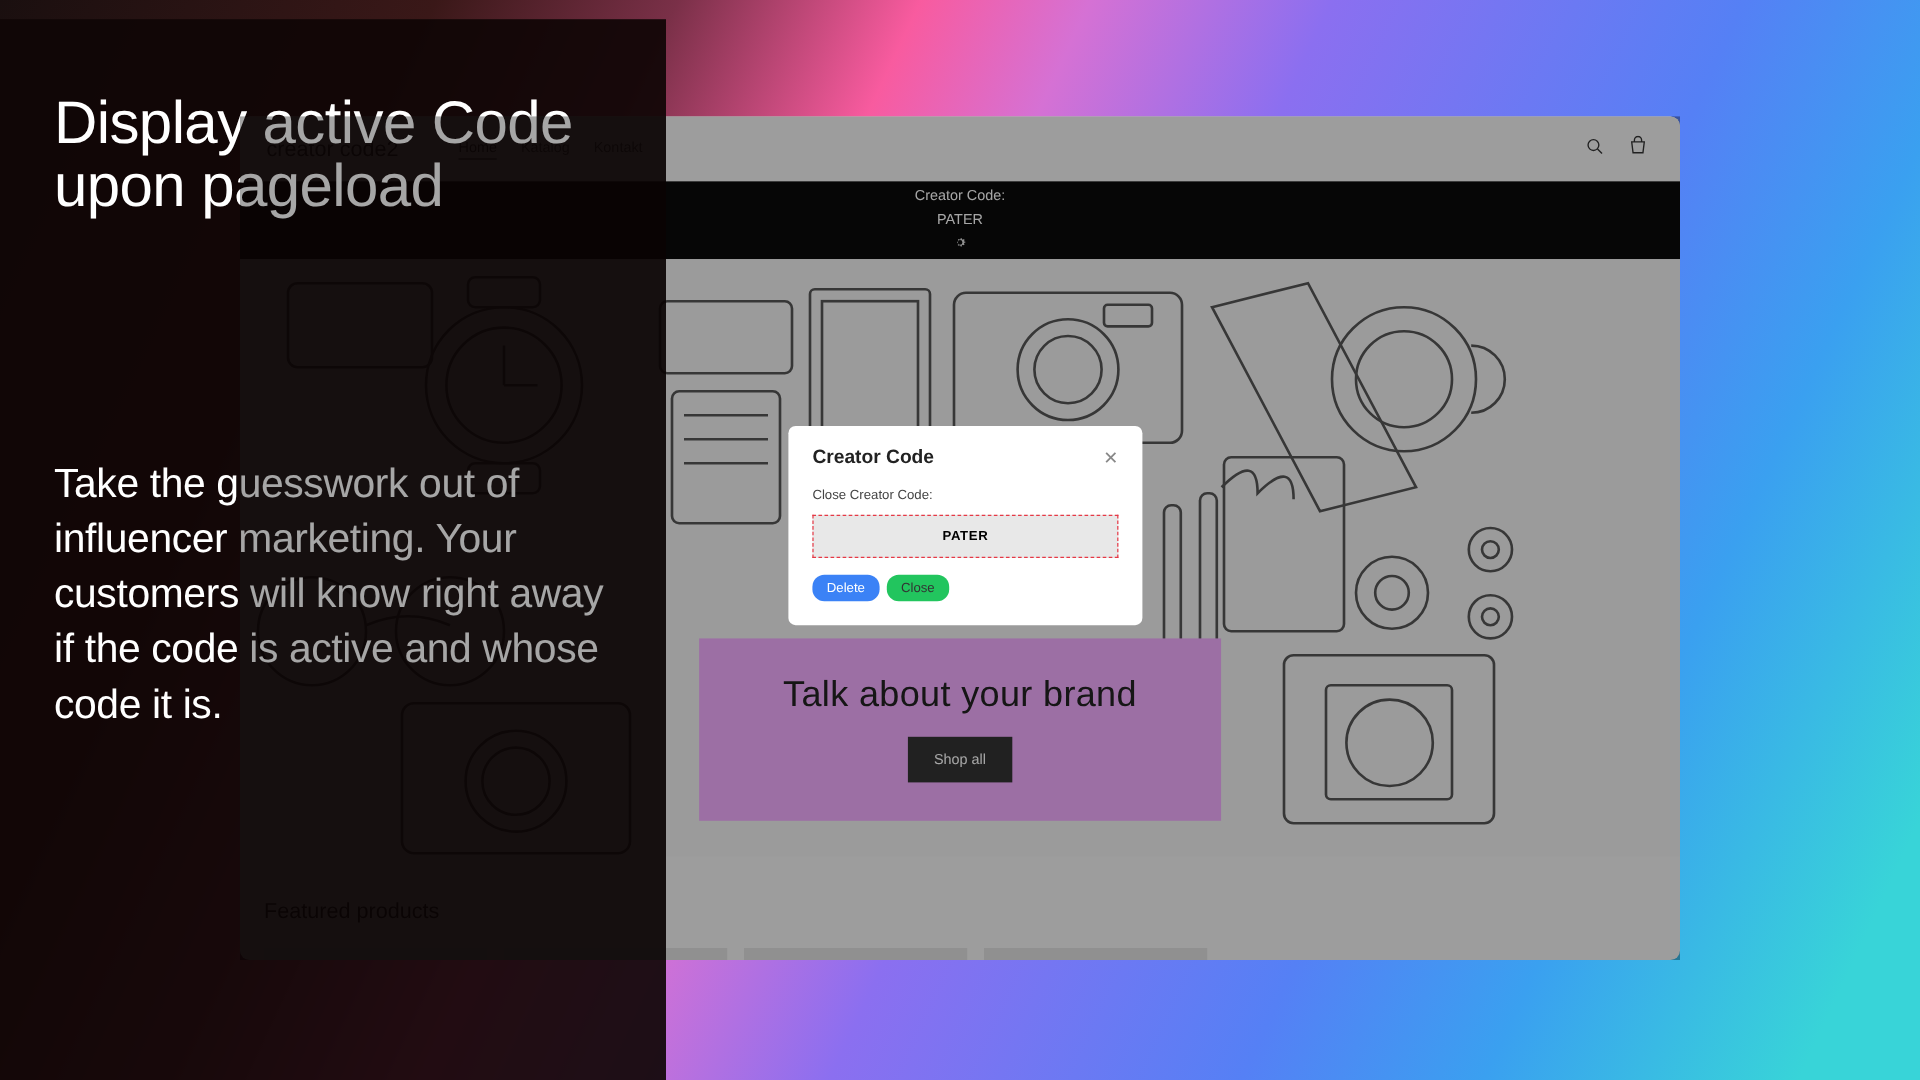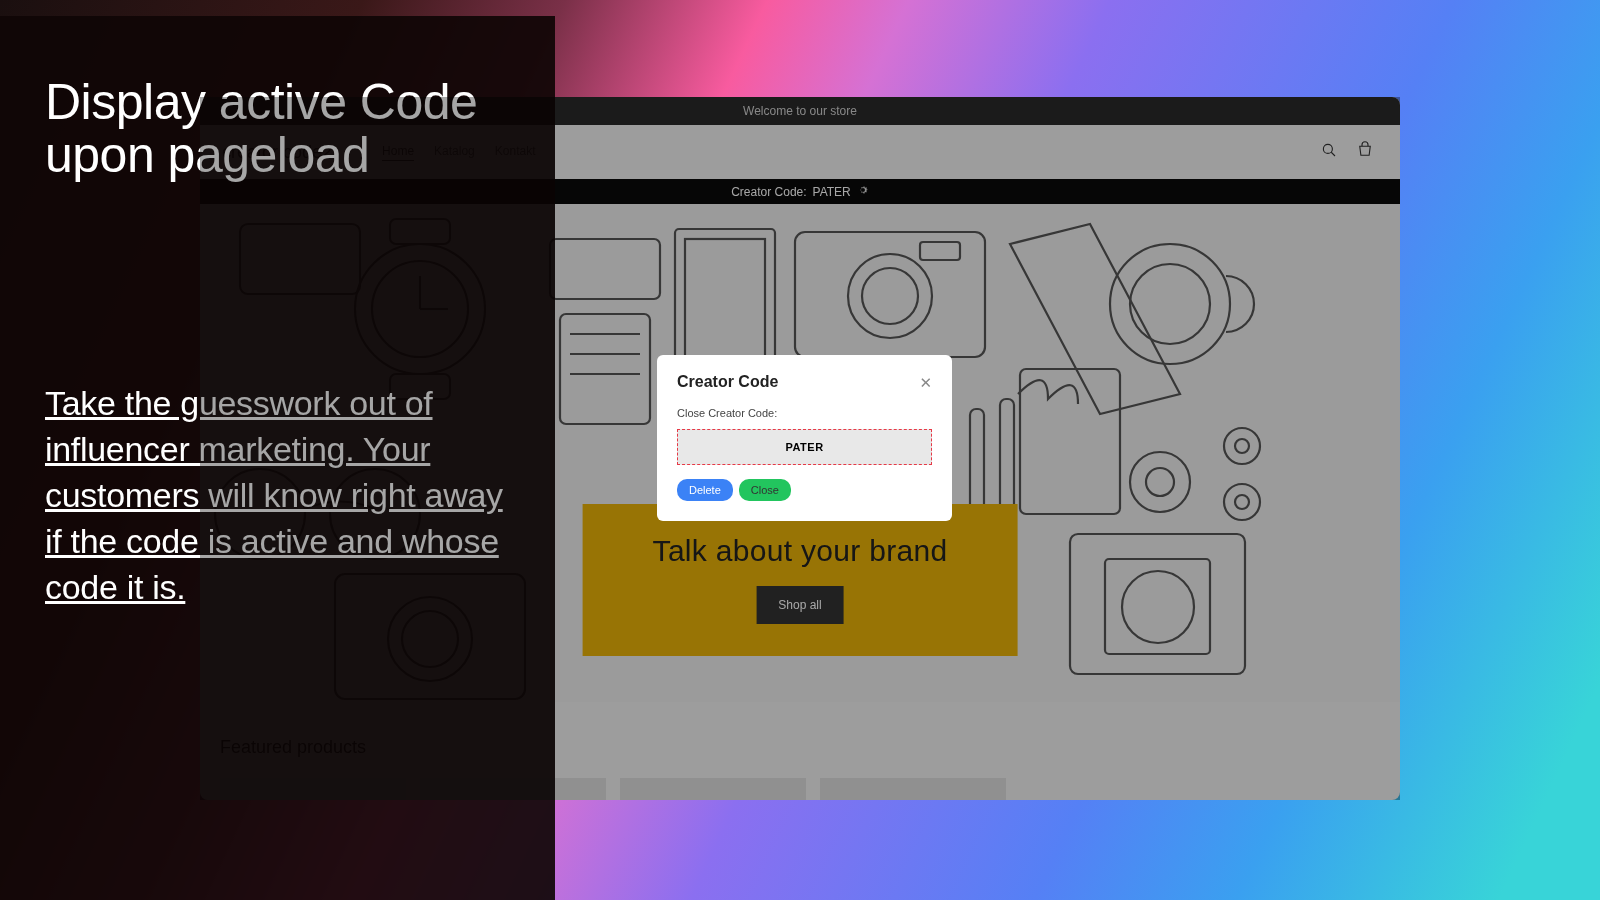--- a/index.html
+++ b/index.html
@@ -31,21 +31,20 @@
   font-weight: 500;
   line-height: 1.05;
   letter-spacing: -0.5px;
   margin-bottom: 200px;
 }
 .description {
   font-size: 34px;
   font-weight: 400;
   line-height: 1.35;
   letter-spacing: -0.3px;
-  text-decoration: underline;
 }
 .store-window {
   position: absolute;
   left: 200px;
   top: 97px;
   width: 1200px;
   height: 703px;
   background: #f2f2f2;
   border-radius: 8px;
   overflow: hidden;
@@ -95,39 +94,40 @@
 .code-bar {
   background: #0a0a0a;
   color: #fff;
   text-align: center;
   font-size: 12px;
   padding: 5px 0;
   display: flex;
   align-items: center;
   justify-content: center;
   gap: 6px;
+  flex-direction: column;
 }
 .gear-icon svg { width: 12px; height: 12px; fill: #ddd; }
 .hero {
   height: 498px;
   background: #f0f0f0;
   position: relative;
   overflow: hidden;
 }
 .hero-pattern {
   position: absolute;
   inset: 0;
 }
 .hero-pattern svg { width: 100%; height: 100%; }
 .hero-card {
   position: absolute;
   left: 50%;
-  top: 300px;
+  top: 316px;
   transform: translateX(-50%);
-  background: #eab308;
+  background: #f0abfc;
   padding: 30px 70px 32px;
   text-align: center;
 }
 .hero-title {
   font-size: 30px;
   font-weight: 400;
   color: #222;
   margin-bottom: 18px;
   letter-spacing: 0.3px;
 }
@@ -228,21 +228,20 @@
   font-size: 11px;
   padding: 5px 12px;
 }
 </style>
 </head>
 <body>
 
 <div class="bg-gradient"></div>
 
 <div class="store-window">
-  <div class="ann-bar">Welcome to our store</div>
   <div class="nav-row">
     <div class="brand">creator code2</div>
     <div class="nav-links">
       <span class="active">Home</span>
       <span>Katalog</span>
       <span>Kontakt</span>
     </div>
     <div class="nav-icons">
       <span>
         <svg viewBox="0 0 24 24">

